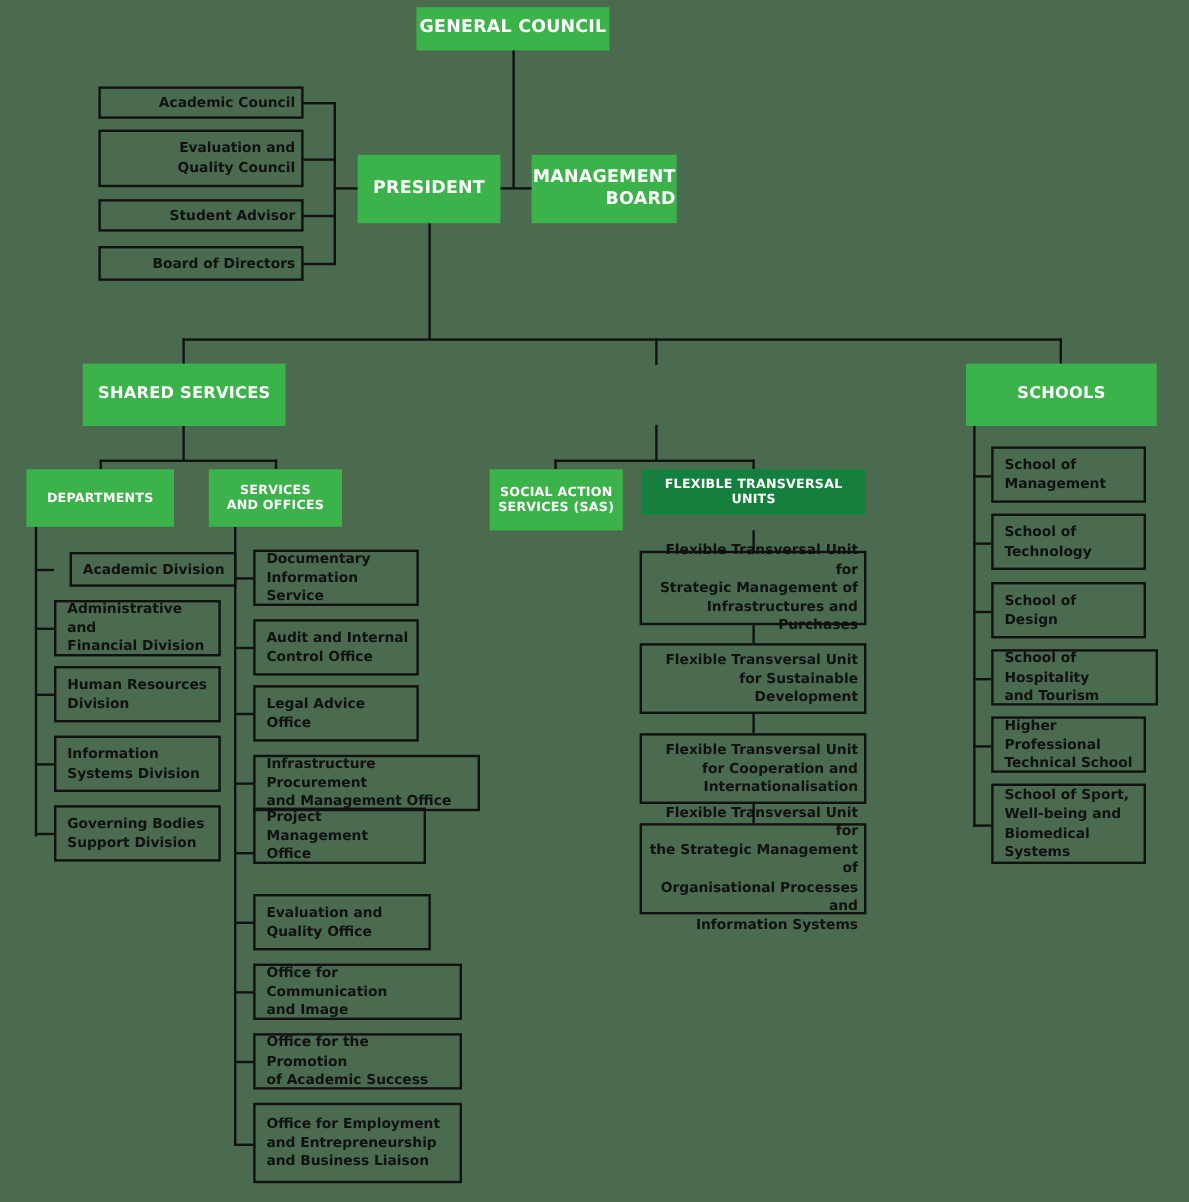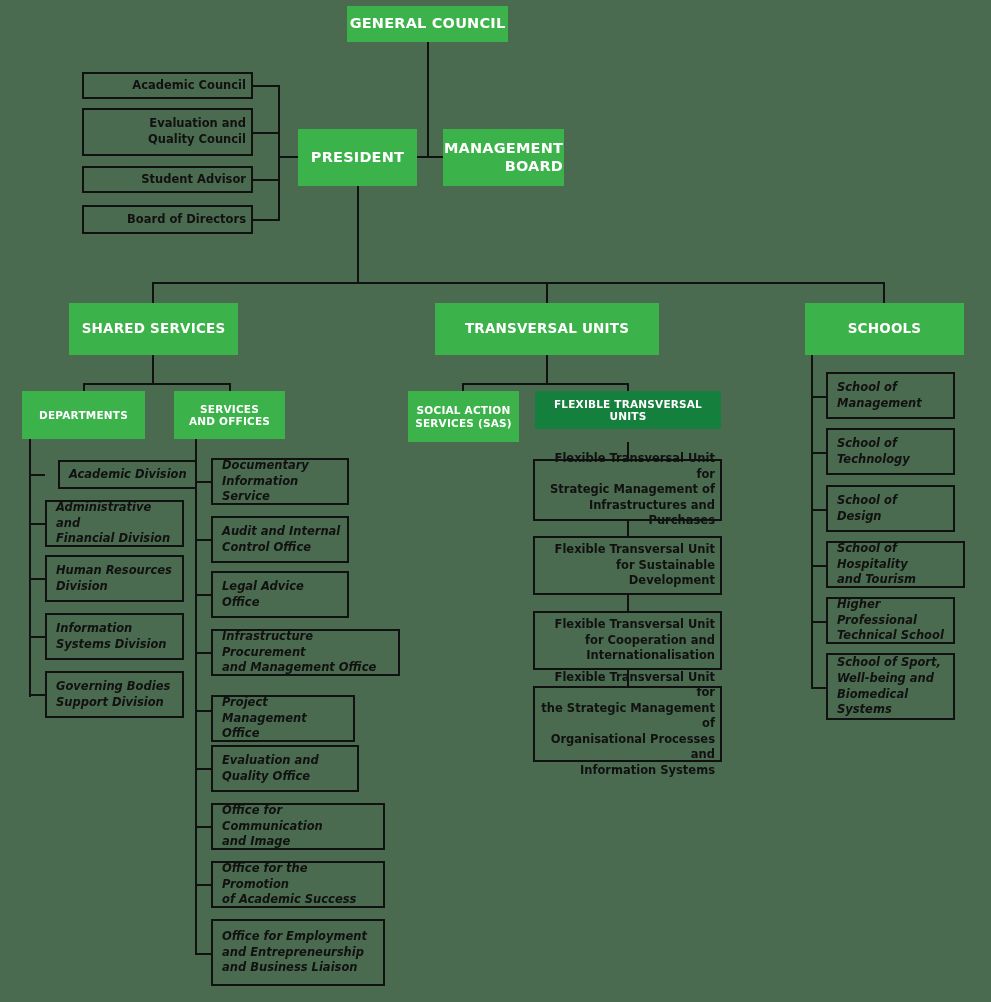--- a/index.html
+++ b/index.html
@@ -59,21 +59,20 @@
     line-height: 1.35;
     font-weight: 600;
   }
   .obox.center {
     justify-content: center;
     text-align: right;
   }
   .obox.left {
     justify-content: flex-start;
     text-align: left;
-    font-style: italic;
   }
   .obox .txt { display: block; width: 100%; }
   .obox.left .txt { padding-left: 9px; padding-right: 5px; }
   .obox.center .txt { padding-left: 5px; padding-right: 5px; }
 </style>
 </head>
 <body style="background: rgb(74, 107, 79);">
 
 <div id="chart">
 
@@ -160,23 +159,20 @@
   <div class="obox center" style="left: 82px; top: 166px; width: 171px; height: 27px; border-color: rgb(17, 17, 17); color: rgb(17, 17, 17);">
     <span class="txt">Student Advisor</span>
   </div>
   <div class="obox center" style="left: 82px; top: 205px; width: 171px; height: 29px; border-color: rgb(17, 17, 17); color: rgb(17, 17, 17);">
     <span class="txt">Board of Directors</span>
   </div>
 
   <div class="gbox t2" style="left: 69px; top: 303px; width: 169px; height: 52px; background: rgb(60, 178, 74); color: rgb(255, 255, 255);">
     <span>SHARED SERVICES</span>
   </div>
-  <div class="gbox t2" style="left: 435px; top: 303px; width: 224px; height: 52px; background: rgb(60, 178, 74); color: rgb(255, 255, 255);">
-    <span>TRANSVERSAL UNITS</span>
-  </div>
   <div class="gbox t2" style="left: 805px; top: 303px; width: 159px; height: 52px; background: rgb(60, 178, 74); color: rgb(255, 255, 255);">
     <span>SCHOOLS</span>
   </div>
 
   <div class="gbox t3" style="left: 22px; top: 391px; width: 123px; height: 48px; background: rgb(60, 178, 74); color: rgb(255, 255, 255);">
     <span>DEPARTMENTS</span>
   </div>
   <div class="gbox t3" style="left: 174px; top: 391px; width: 111px; height: 48px; background: rgb(60, 178, 74); color: rgb(255, 255, 255);">
     <span>SERVICES<br>AND OFFICES</span>
   </div>
@@ -202,21 +198,21 @@
   </div>
   <div class="obox left" style="left: 211px; top: 516px; width: 138px; height: 47px; border-color: rgb(17, 17, 17); color: rgb(17, 17, 17);">
     <span class="txt">Audit and Internal<br>Control Office</span>
   </div>
   <div class="obox left" style="left: 211px; top: 571px; width: 138px; height: 47px; border-color: rgb(17, 17, 17); color: rgb(17, 17, 17);">
     <span class="txt">Legal Advice<br>Office</span>
   </div>
   <div class="obox left" style="left: 211px; top: 629px; width: 189px; height: 47px; border-color: rgb(17, 17, 17); color: rgb(17, 17, 17);">
     <span class="txt">Infrastructure Procurement<br>and Management Office</span>
   </div>
-  <div class="obox left" style="left: 211px; top: 695px; width: 144px; height: 47px; border-color: rgb(17, 17, 17); color: rgb(17, 17, 17);">
+  <div class="obox left" style="left: 211px; top: 673px; width: 144px; height: 47px; border-color: rgb(17, 17, 17); color: rgb(17, 17, 17);">
     <span class="txt">Project Management<br>Office</span>
   </div>
   <div class="obox left" style="left: 211px; top: 745px; width: 148px; height: 47px; border-color: rgb(17, 17, 17); color: rgb(17, 17, 17);">
     <span class="txt">Evaluation and<br>Quality Office</span>
   </div>
   <div class="obox left" style="left: 211px; top: 803px; width: 174px; height: 47px; border-color: rgb(17, 17, 17); color: rgb(17, 17, 17);">
     <span class="txt">Office for Communication<br>and Image</span>
   </div>
   <div class="obox left" style="left: 211px; top: 861px; width: 174px; height: 47px; border-color: rgb(17, 17, 17); color: rgb(17, 17, 17);">
     <span class="txt">Office for the Promotion<br>of Academic Success</span>

